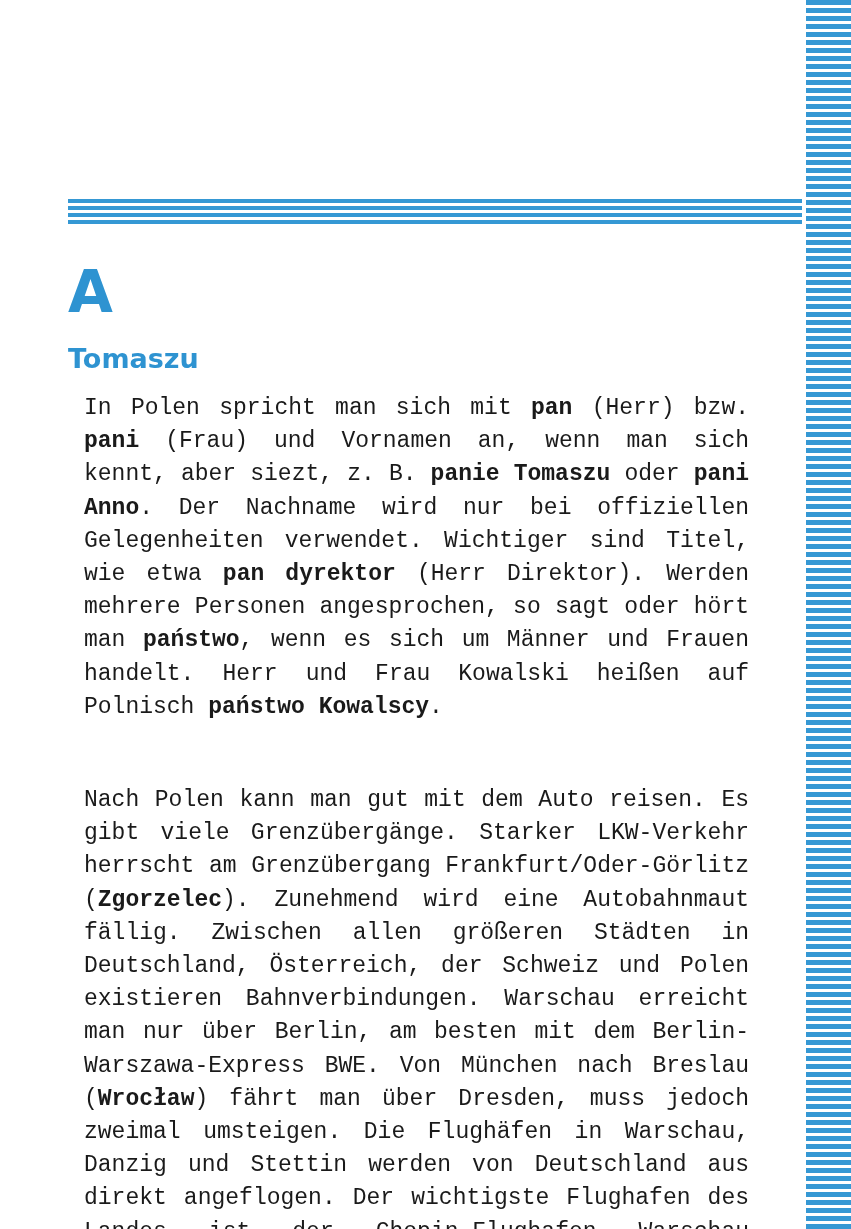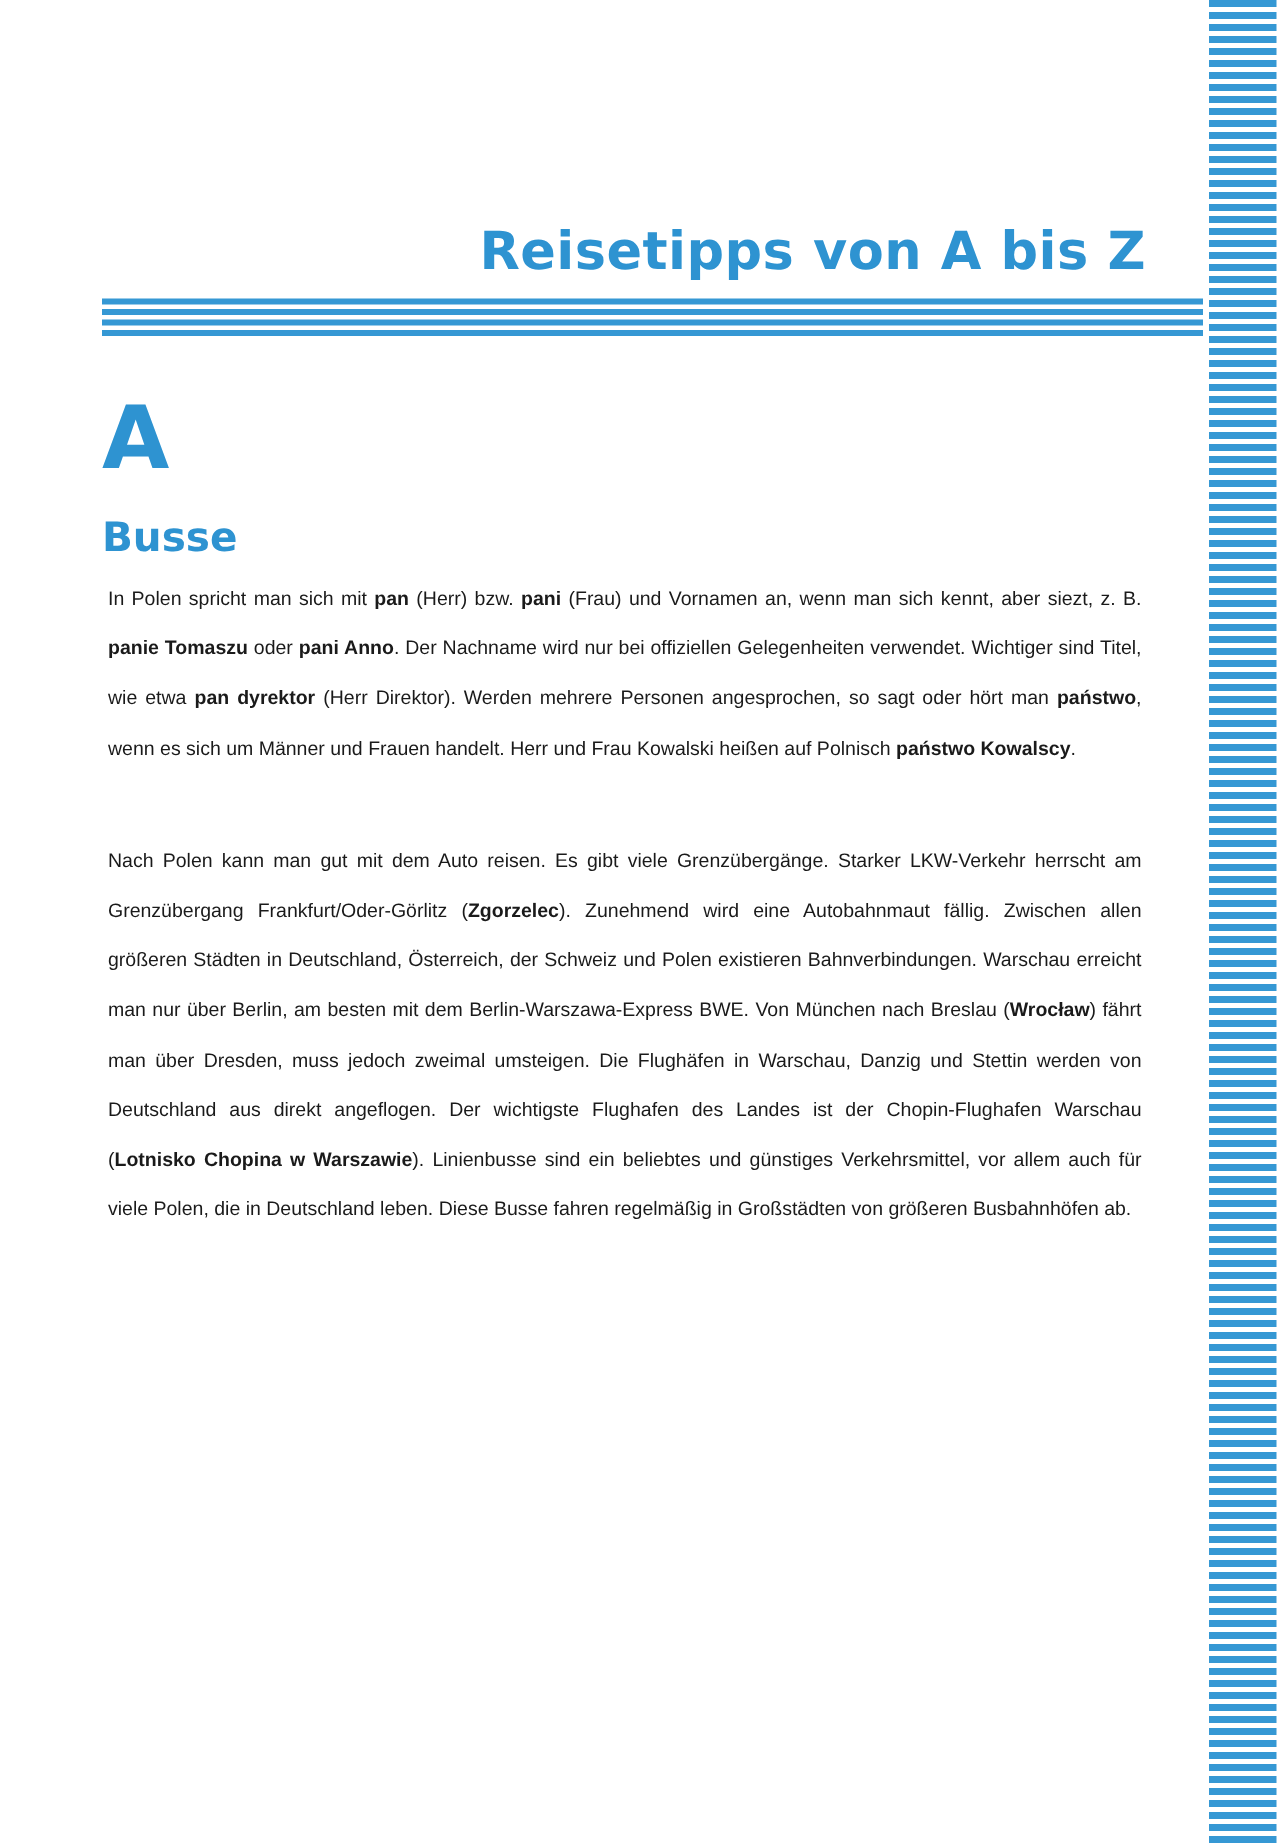--- a/index.html
+++ b/index.html
@@ -99,58 +99,55 @@
   .section-heading {
     margin: 0 0 6px 0;
     color: #2e93d1;
     font-size: 27px;
     font-weight: bold;
     line-height: 34px;
     font-family: "DejaVu Sans", sans-serif;
   }
 
   .section-body {
-    margin: 4px;
+    margin: 16px;
     color: #1a1a1a;
-    font-size: 13px;
+    font-size: 23px;
     line-height: 33.2px;
     text-align: justify;
     text-justify: inter-word;
-    font-family: Liberation Sans, sans-serif;
+    font-family: Liberation Mono, monospace;
     hyphens: manual;
   }
   .section-body b { font-weight: bold; }
 
   .gap-anreise { height: 28px; }
 </style>
 </head>
 <body>
 
 <div class="page">
 
   <div class="edge-stripes-inner-gap"></div>
   <div class="edge-stripes"></div>
 
-  <div class="header">
-    <h1 class="header-title">Reisetipps von A bis Z</h1>
-  </div>
 
   <div class="header-rules">
     <div class="rule"></div>
     <div class="rule"></div>
     <div class="rule"></div>
     <div class="rule"></div>
   </div>
 
   <div class="content">
 
     <div class="letter-heading">A</div>
 
     <section class="section">
-      <h2 class="section-heading">Busse</h2>
+      <h2 class="section-heading">Tomaszu</h2>
       <p class="section-body">In Polen spricht man sich mit <b>pan</b> (Herr) bzw. <b>pani</b> (Frau) und Vornamen an, wenn man sich kennt, aber siezt, z. B. <b>panie Tomaszu</b> oder <b>pani Anno</b>. Der Nachname wird nur bei offiziellen Gelegenheiten verwendet. Wichtiger sind Titel, wie etwa <b>pan dyrektor</b> (Herr Direktor). Werden mehrere Personen angesprochen, so sagt oder hört man <b>państwo</b>, wenn es sich um Männer und Frauen handelt. Herr und Frau Kowalski heißen auf Polnisch <b>państwo Kowalscy</b>.</p>
     </section>
 
     <div class="gap-anreise"></div>
 
     <section class="section">
       <p class="section-body">Nach Polen kann man gut mit dem Auto reisen. Es gibt viele Grenzübergänge. Starker LKW-Verkehr herrscht am Grenzübergang Frankfurt/Oder-Görlitz (<b>Zgorzelec</b>). Zunehmend wird eine Autobahnmaut fällig. Zwischen allen größeren Städten in Deutschland, Österreich, der Schweiz und Polen existieren Bahnverbindungen. Warschau erreicht man nur über Berlin, am besten mit dem Berlin-Warszawa-Express BWE. Von München nach Breslau (<b>Wrocław</b>) fährt man über Dresden, muss jedoch zweimal umsteigen. Die Flughäfen in Warschau, Danzig und Stettin werden von Deutschland aus direkt angeflogen. Der wichtigste Flughafen des Landes ist der Chopin-Flughafen Warschau (<b>Lotnisko Chopina w Warszawie</b>). Linienbusse sind ein beliebtes und günstiges Verkehrsmittel, vor allem auch für viele Polen, die in Deutschland leben. Diese Busse fahren regelmäßig in Großstädten von größeren Busbahnhöfen ab.</p>
     </section>
 
   </div>

